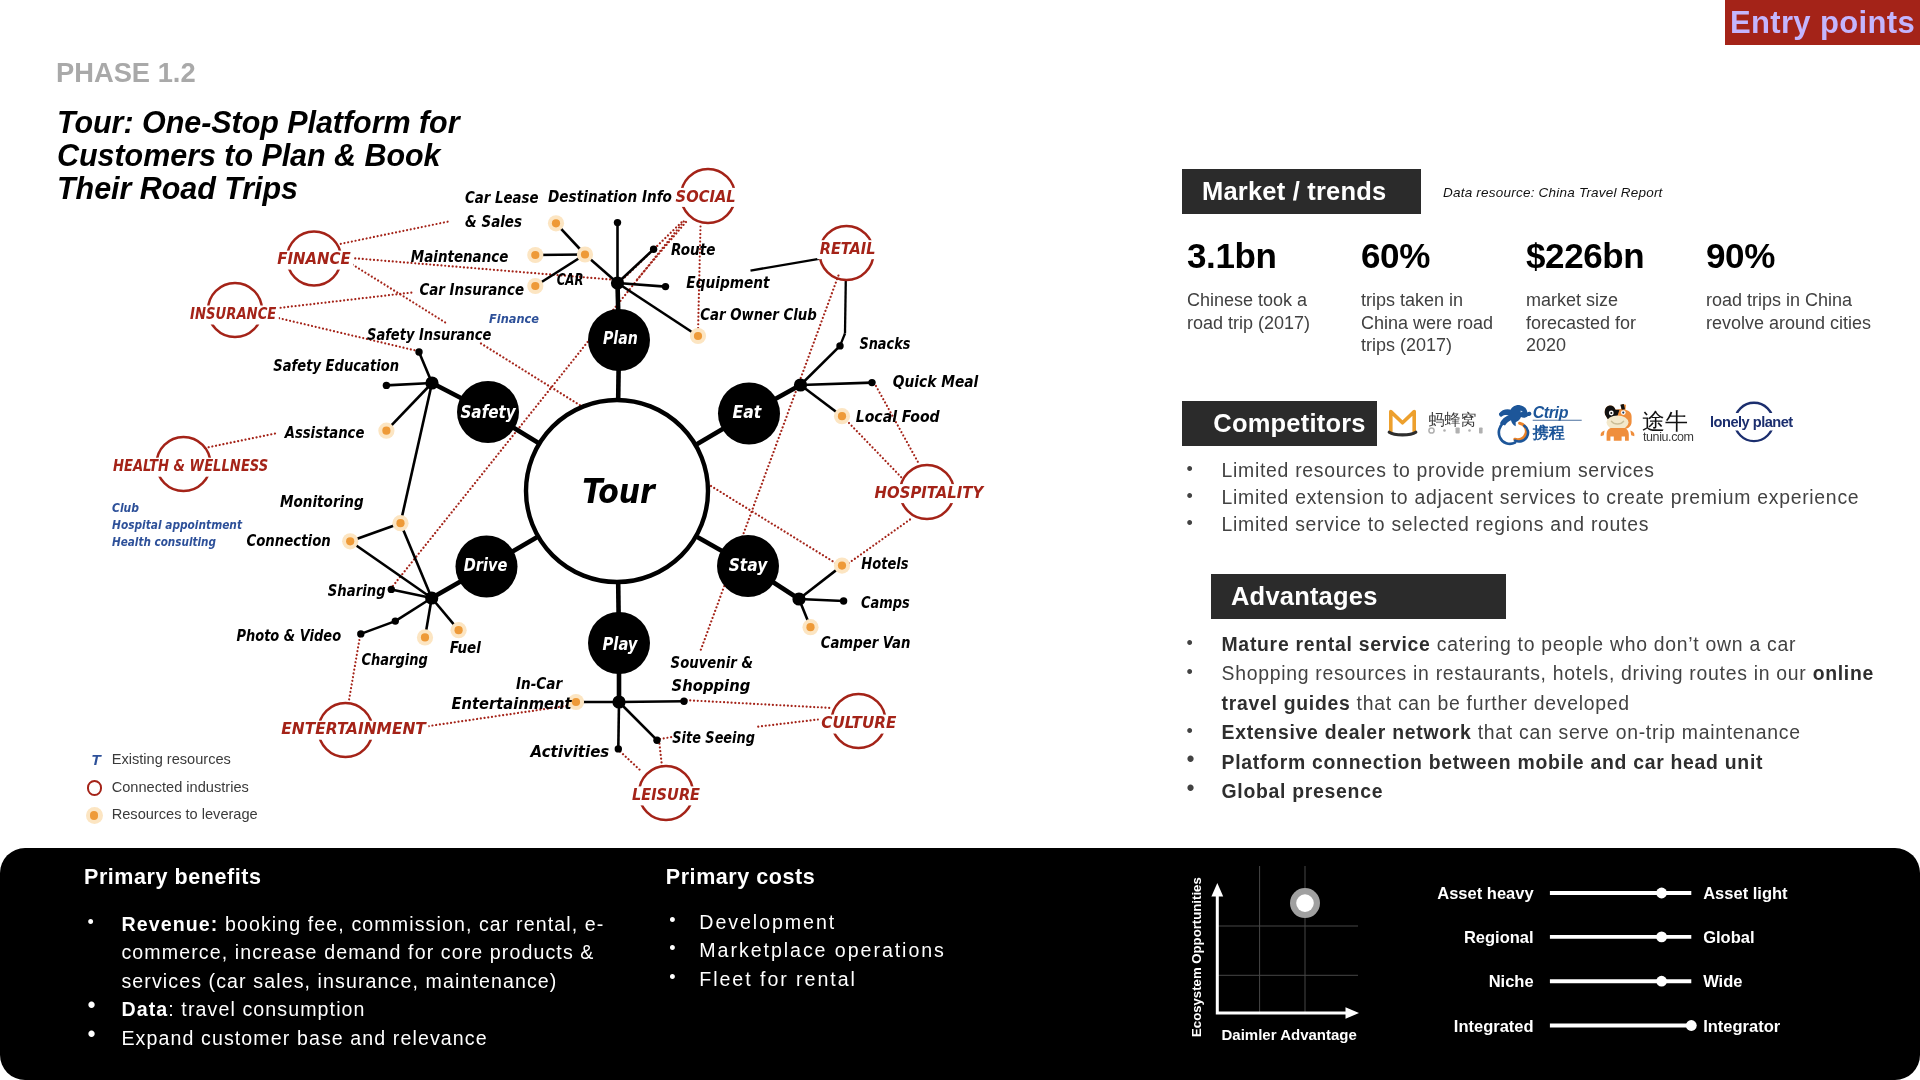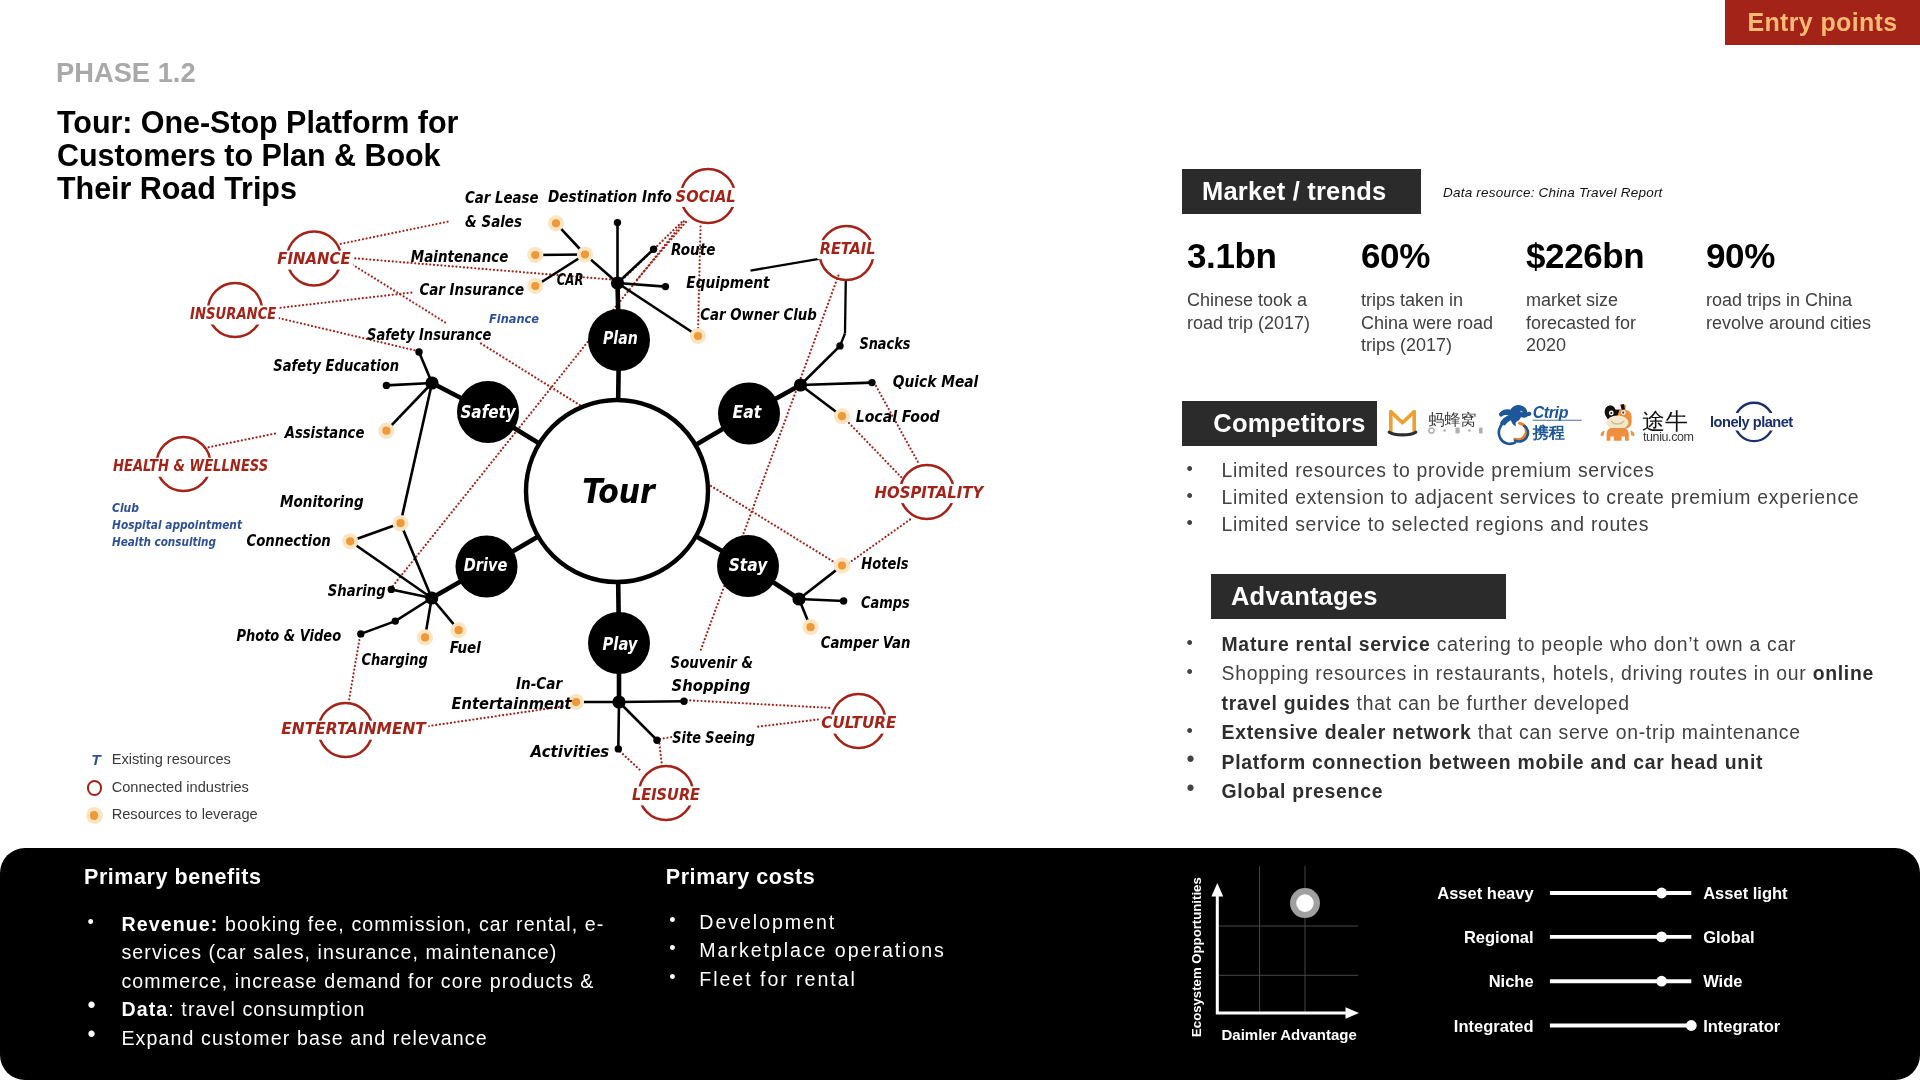--- a/index.html
+++ b/index.html
@@ -4,24 +4,24 @@
 <title>Tour: One-Stop Platform for Customers to Plan &amp; Book Their Road Trips</title>
 <style>
   html,body{margin:0;padding:0;}
   body{width:1920px;height:1080px;overflow:hidden;background:#fff;
        font-family:"Liberation Sans",sans-serif;}
   #slide{position:relative;width:1920px;height:1080px;background:#fff;}
   .abs{position:absolute;}
 
   .badge-entry{left:1725px;top:0;width:195px;height:45px;background:#a42318;
                display:flex;align-items:center;justify-content:center;}
-  .badge-entry span{color:#fdba74;font-size:25px;font-weight:700;letter-spacing:.35px;}
+  .badge-entry span{color:#c4b5fd;font-size:31px;font-weight:700;letter-spacing:.35px;}
 
   .phase{font-size:27.3px;font-weight:700;color:#a9a9a9;line-height:1;}
-  .slide-title{margin:0;position:absolute;left:1px;top:46.5px;font-size:30.5px;font-weight:700;color:#000;line-height:33px;letter-spacing:-.05px;white-space:nowrap;}
+  .slide-title{margin:0;position:absolute;left:1px;top:46.5px;font-size:30.5px;font-weight:700;color:#000;line-height:33px;letter-spacing:-.05px;white-space:nowrap;font-style:italic;}
 
   .legend{left:86px;top:752px;width:260px;height:90px;}
   .lg-row{position:absolute;left:0;height:24px;width:260px;}
   .lg-row:nth-of-type(1){top:0;}
   .lg-row:nth-of-type(2){top:27.8px;}
   .lg-row:nth-of-type(3){top:55.3px;}
   .lg-ic{position:absolute;left:0;top:0;}
   .lg-t{color:#2d5099;font-weight:700;font-style:italic;font-size:15.5px;line-height:15px;left:5.2px;top:-0.5px;}
   .lg-ring{width:15.5px;height:15.5px;border:2.3px solid #a42318;border-radius:50%;box-sizing:border-box;left:0.5px;top:0.5px;}
   .lg-dot{width:17.4px;height:17.4px;border-radius:50%;background:#fce5c2;left:-0.5px;top:-0.5px;}
@@ -408,22 +408,22 @@
   <li class="big-bullet"><b>Platform connection between mobile and car head unit</b></li>
   <li class="big-bullet"><b>Global presence</b></li>
 </ul>
 
 <div class="abs footer">
   <div class="abs" style="left:87.5px;top:17.6px;width:502px;">
     <div class="f-head">Primary benefits</div>
     <ul class="fbul" style="margin-top:22px">
       <li>
             <span class="fl"><b>Revenue:</b><span> booking fee, commission, car rental, e-</span></span>
+            <span class="fl">commerce, increase demand for core products &amp;</span>
             <span class="fl">services (car sales, insurance, maintenance)</span>
-            <span class="fl">commerce, increase demand for core products &amp;</span>
           </li>
       <li class="big-bullet"><b>Data</b><span>: travel consumption</span></li>
       <li class="big-bullet"><span>Expand customer base and relevance</span></li>
     </ul>
   </div>
   <div class="abs" style="left:669.3px;top:17.6px;width:420px;">
     <div class="f-head">Primary costs</div>
     <ul class="fbul costs" style="margin-top:20px">
       <li><span>Development</span></li>
       <li><span>Marketplace operations</span></li>

